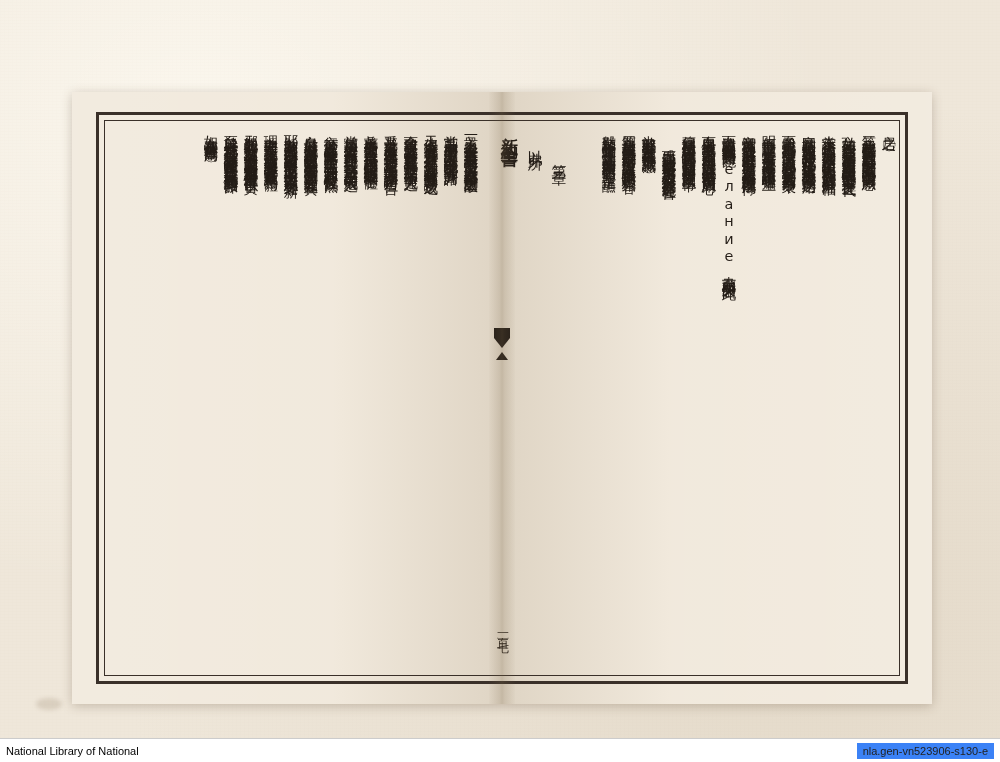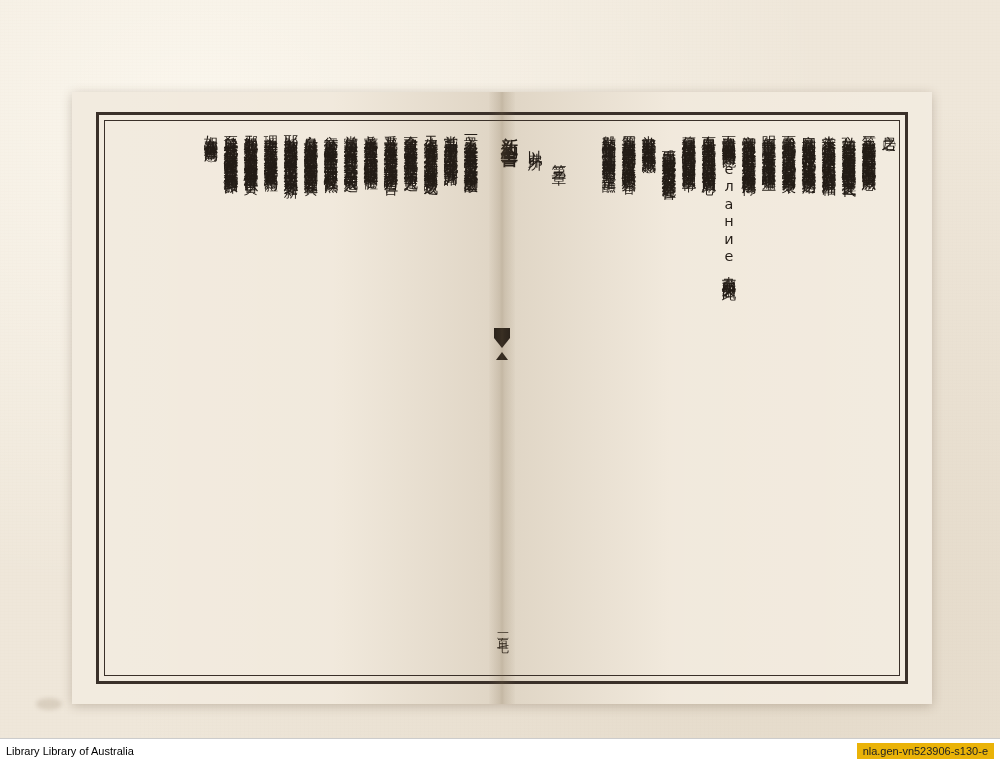--- a/index.html
+++ b/index.html
@@ -191,21 +191,21 @@
     justify-content: space-between;
     font-family: "Liberation Sans", sans-serif;
     font-size: 11px;
     color: #000000;
     box-sizing: border-box;
     padding: 0 6px;
   }
   #caption-left { white-space: nowrap; }
   #caption-right {
     white-space: nowrap;
-    background: #eab308;
+    background: #3b82f6;
     padding: 2px 6px;
     color: #222;
   }
 
   
   .blotch {
     position: absolute;
     left: 36px;
     bottom: 28px;
     width: 26px;
@@ -278,15 +278,15 @@
       <div class="col">理之義與聖而造象上帝之新人〇故爾其脫誑各與鄰言眞蓋我衆互相爲體</div>
       <div class="col">邪怒勿犯罪有發怒勿至日落勿予魔乘間竊者勿復竊寧服勞手作惟善得以予貧</div>
       <div class="col">至於䏲口者也凡朽臭苦恚怒讒諺并諸暴俄爾其失蓋也且彼此施惠腹憐相赦卽</div>
       <div class="col">如上帝在基督嘗赦爾焉〇</div>
 
     </div>
   </div>
 </div>
 
 <div id="caption-bar">
-  <span id="caption-left">Library Library of Australia</span>
+  <span id="caption-left">National Library of National</span>
   <span id="caption-right">nla.gen-vn523906-s130-e</span>
 </div>
 
 </body></html>

